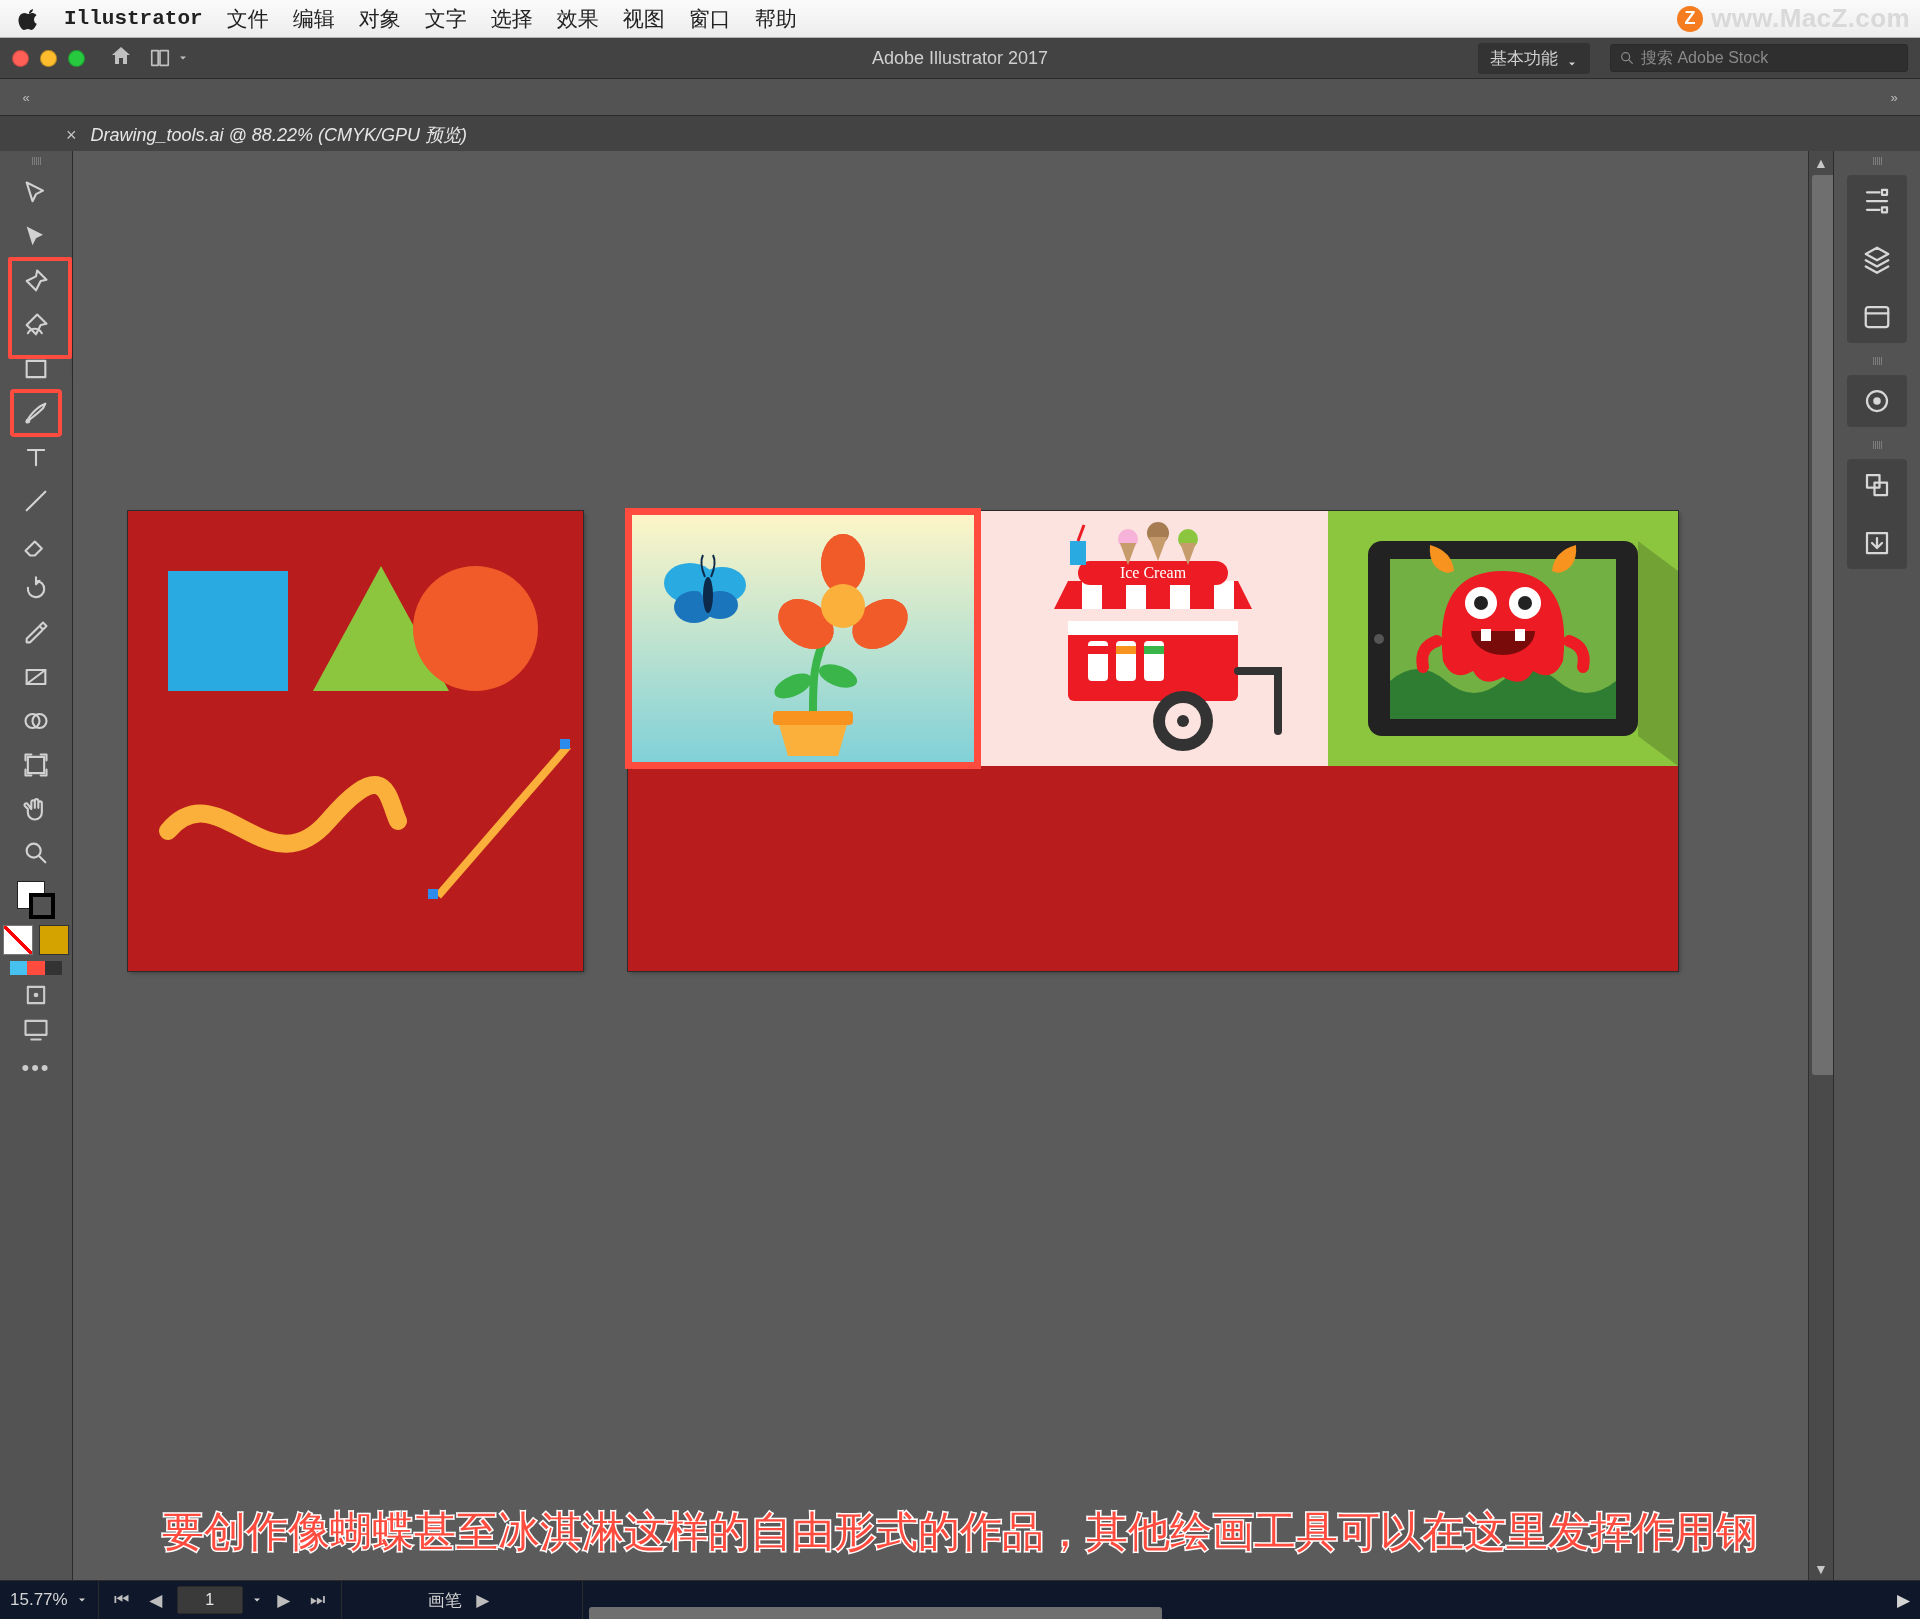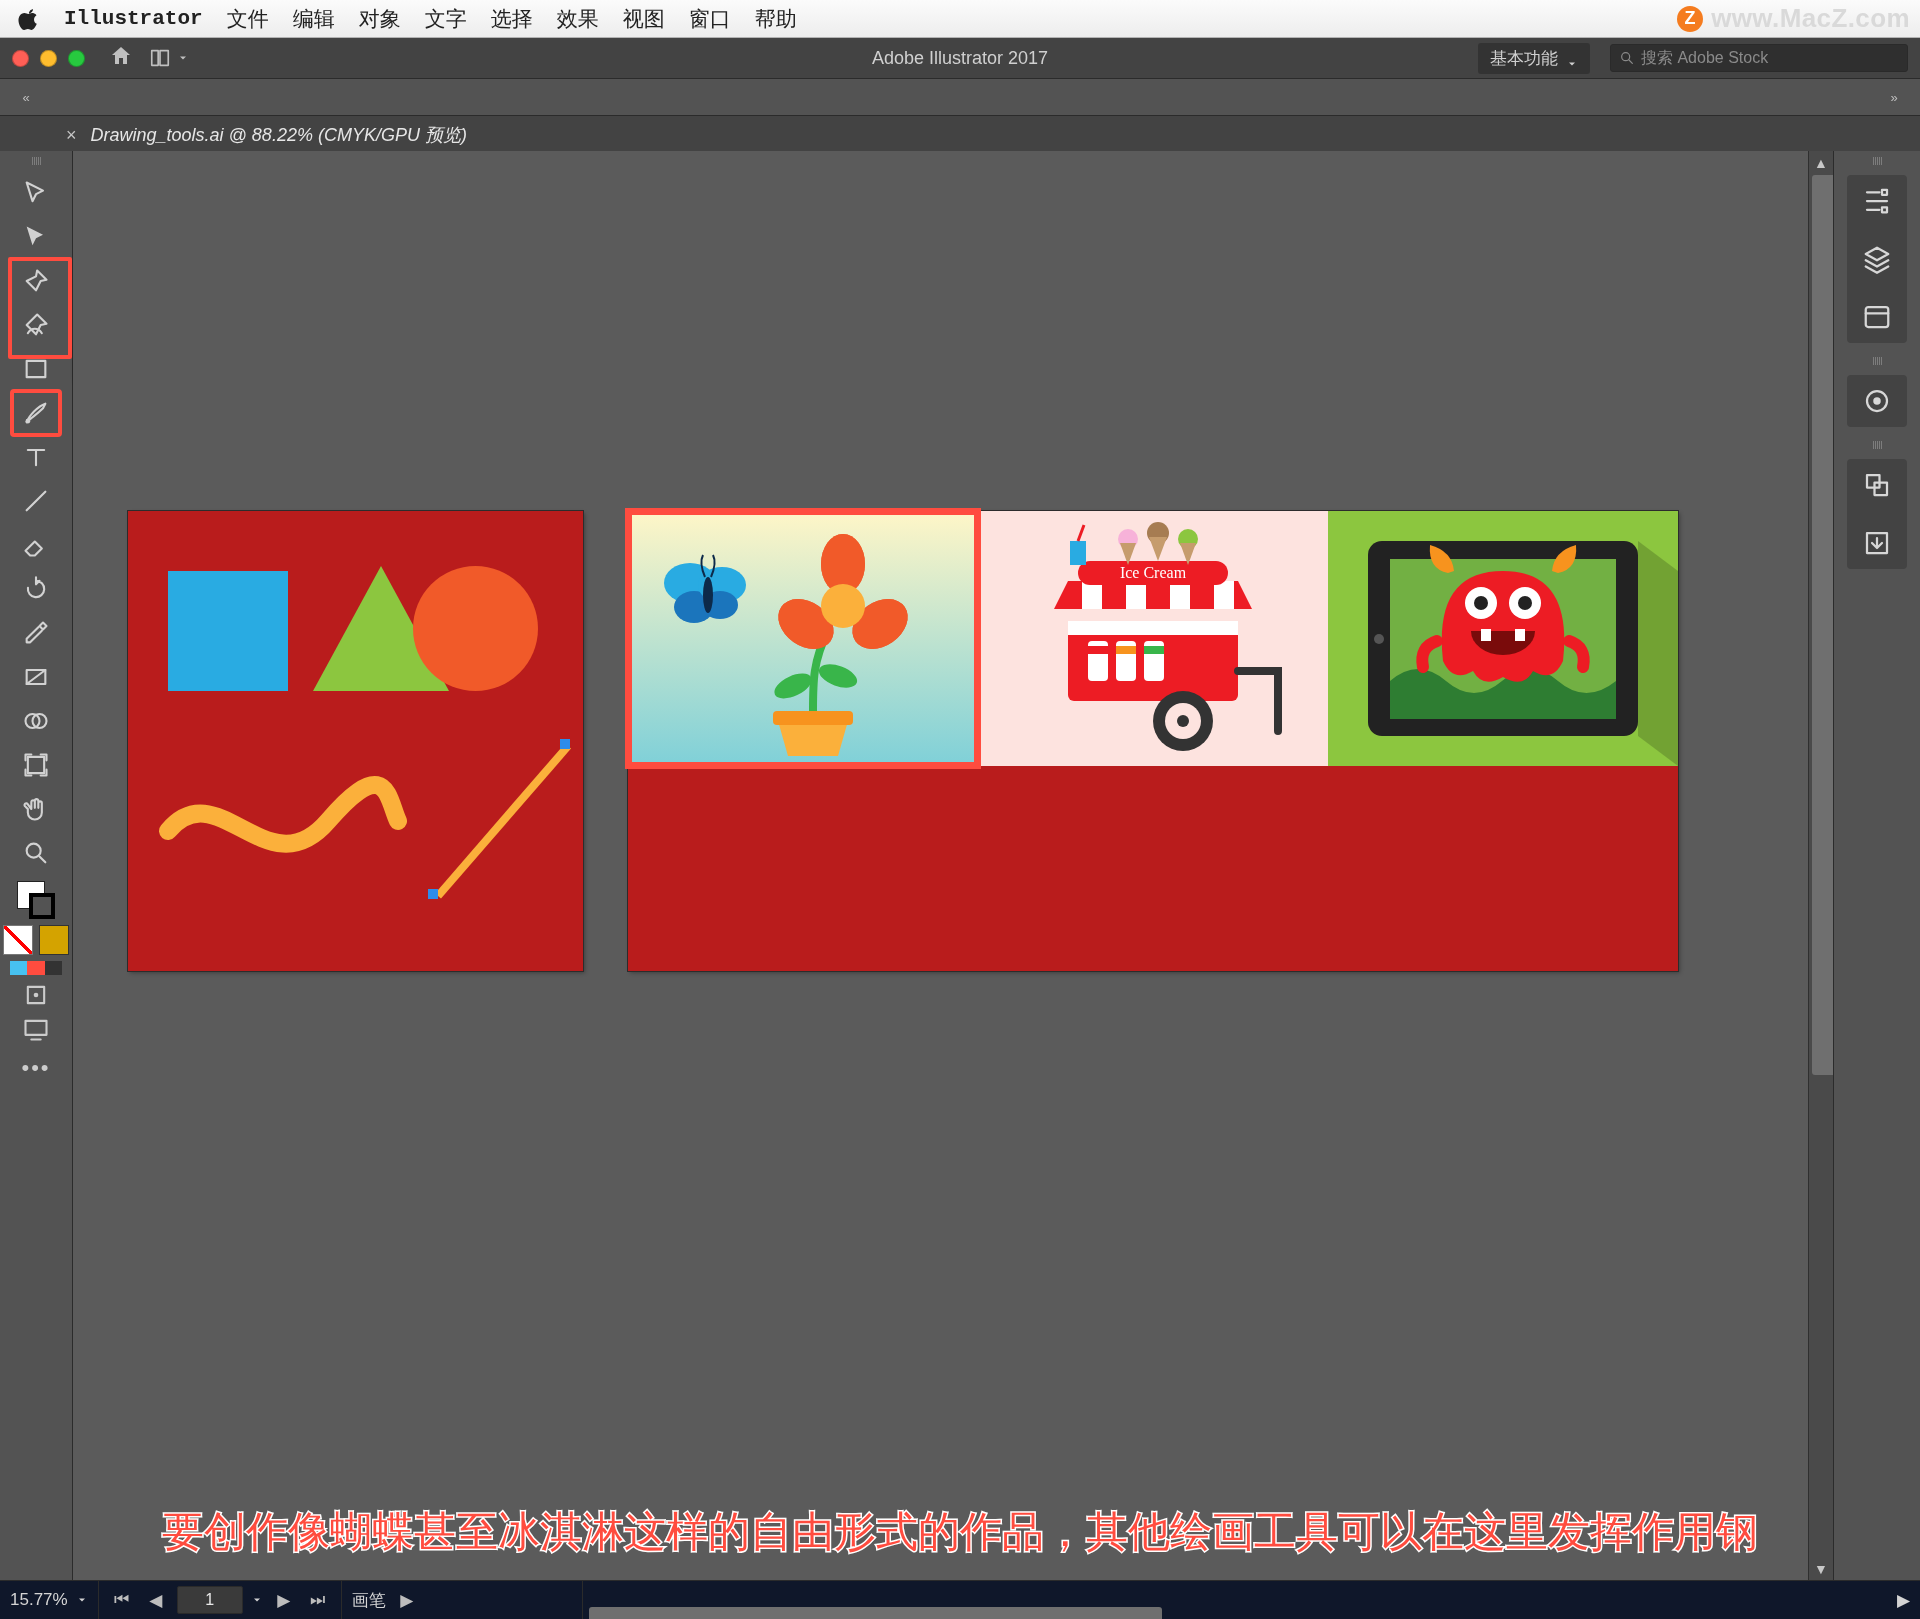--- a/index.html
+++ b/index.html
@@ -633,21 +633,21 @@
   <div class="seg">
     <span class="nav-btn">⏮</span>
     <span class="nav-btn">◀</span>
     <input type="text" value="1" style="">
     <svg width="12" height="12" viewBox="0 0 24 24">
         <path class="fi" d="M6 9l6 6 6-6z"></path>
       </svg>
     <span class="nav-btn">▶</span>
     <span class="nav-btn">⏭</span>
   </div>
-  <div class="seg" style="min-width:220px;">
+  <div class="seg" style="min-width:220px;justify-content:center">
     <span>画笔</span>
     <span class="nav-btn">▶</span>
   </div>
   <div class="h-scroll">
     <div class="thumb"></div>
   </div>
   <div class="seg" style="border-right:none">▶</div>
 </div>
 
 </body></html>

